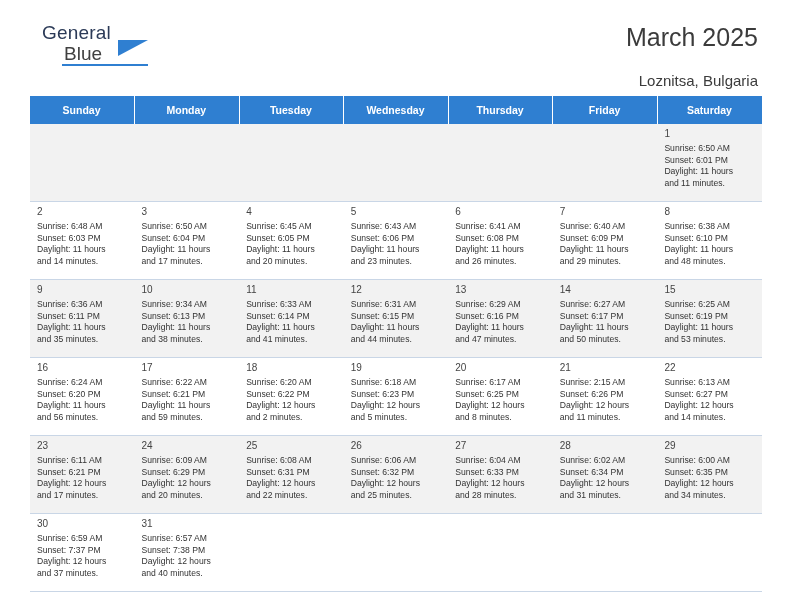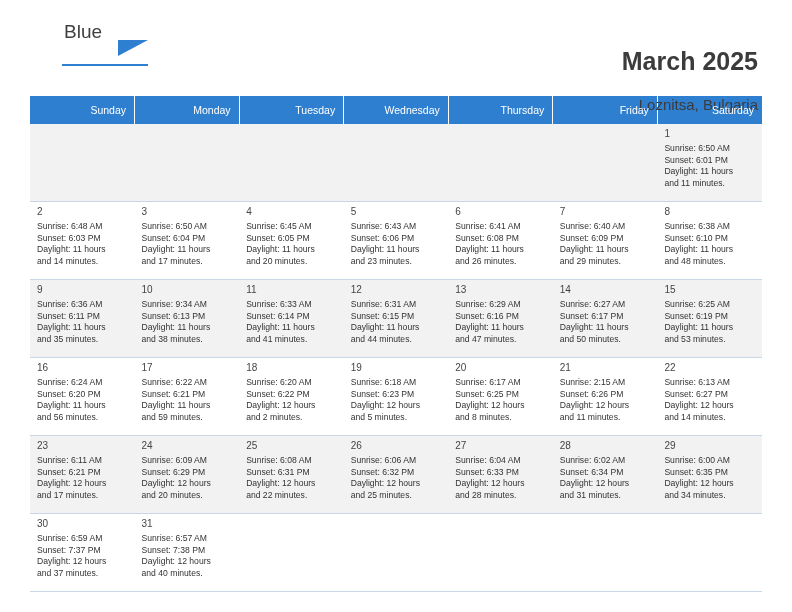--- a/index.html
+++ b/index.html
@@ -65,42 +65,41 @@
     background: #2f7fd1;
   }
   .title-block {
     text-align: right;
     padding-right: 4px;
   }
   .month-title {
     font-size: 25px;
     color: #3b3b3b;
     line-height: 30px;
-    font-weight: bold;
-    margin-top: 24px;
+    font-weight: normal;
   }
   .location {
     font-size: 15px;
     color: #3b3b3b;
     line-height: 22px;
     margin-top: 18px;
   }
   
   table.calendar {
     width: 732px;
     border-collapse: collapse;
     table-layout: fixed;
     margin-top: 10px;
   }
   table.calendar th {
     background: #2f7fd1;
     color: #ffffff;
     font-size: 10.5px;
-    font-weight: normal;
-    text-align: right;
+    font-weight: bold;
+    text-align: center;
     padding: 5px 8px 5px 7px;
     height: 18px;
     border-right: 1px solid #ffffff;
   }
   table.calendar th:last-child { border-right: none; }
   table.calendar td {
     vertical-align: top;
     height: 70px;
     padding: 3px 6px 4px 7px;
     border-bottom: 1px solid #c9d6e6;
@@ -119,20 +118,21 @@
   }
   .info div { white-space: nowrap; }
 </style>
 </head>
 <body>
 
 <div class="page">
 
   <div class="header">
     <div class="logo">
+      <div class="logo-general">General</div>
       <div class="logo-blue">Blue</div>
       <div class="logo-tri"></div>
       <div class="logo-underline"></div>
     </div>
     <div class="title-block">
       <div class="month-title">March 2025</div>
       <div class="location">Loznitsa, Bulgaria</div>
     </div>
   </div>
 

